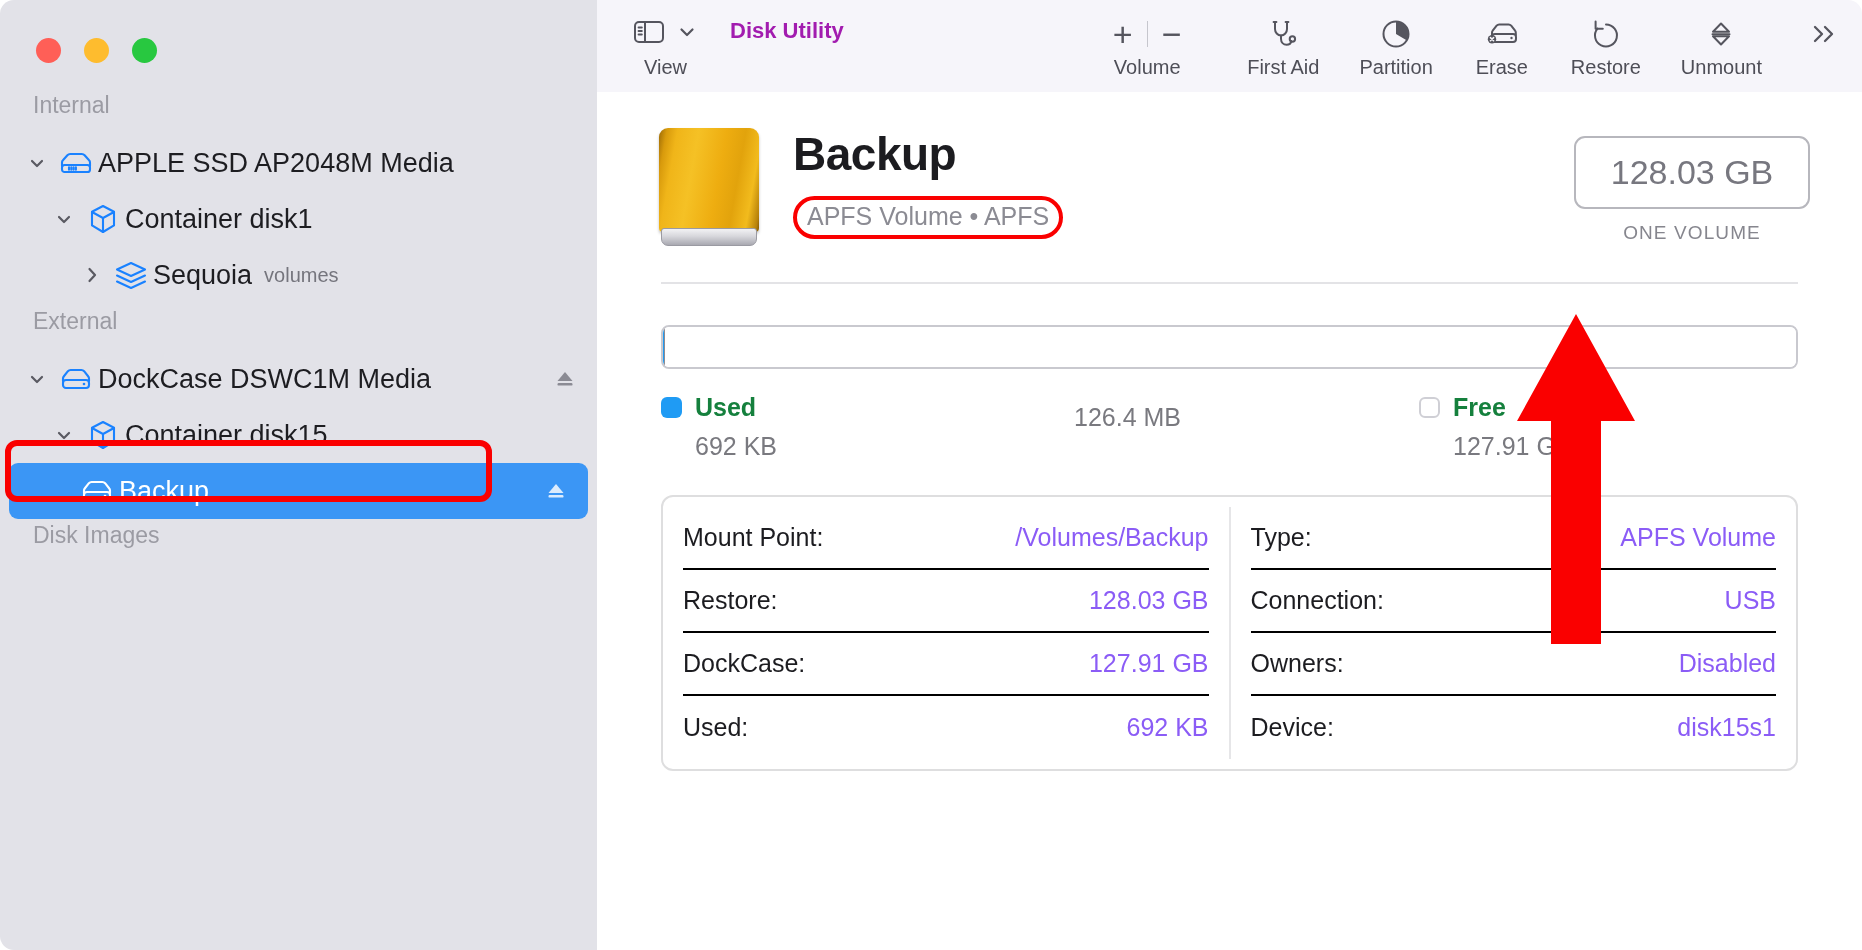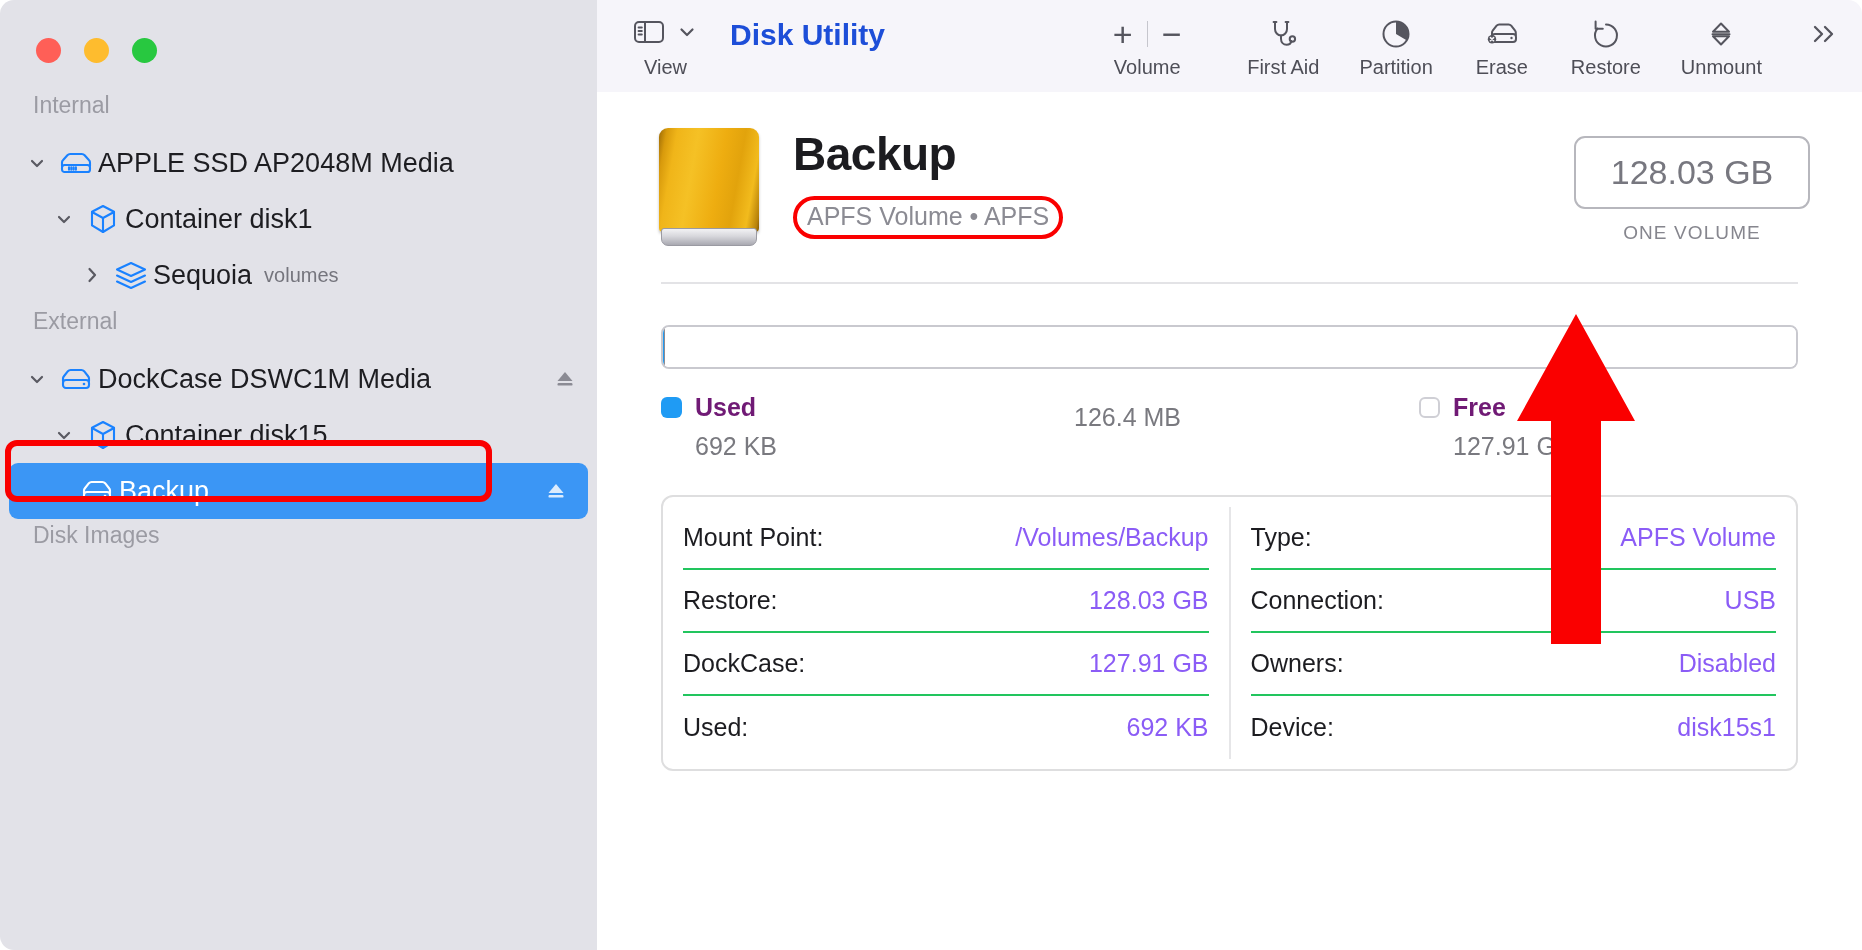--- a/index.html
+++ b/index.html
@@ -119,23 +119,23 @@
     min-width: 58px;
   }
   .tb-icon { height: 40px; display: flex; align-items: center; justify-content: center; }
   .tb-label { font-size: 20px; color: #4e4e57; margin-top: 2px; }
   .view-group {
     display: flex; flex-direction: column; align-items: center;
     margin-left: 36px;
   }
   .view-row { display: flex; align-items: center; gap: 11px; height: 40px; }
   .app-title {
-    font-size: 30px;
+    font-size: 22px;
     font-weight: 700;
-    color: #1d4ed8;
+    color: #a21caf;
     margin-left: 32px;
     margin-top: 4px;
     white-space: nowrap;
   }
   .tb-right {
     margin-left: auto;
     display: flex;
     align-items: flex-start;
     gap: 0;
     padding-right: 16px;
@@ -246,39 +246,39 @@
   .usage-seg { height: 100%; }
 
   .legend {
     display: flex;
     margin: 24px 20px 0 20px;
   }
   .legend-item { flex: 1; }
   .legend-top { display: flex; align-items: center; gap: 13px; }
   .chip { width: 21px; height: 21px; border-radius: 6px; }
   .chip.outline { background: #ffffff; border: 2px solid #cfcfd5; }
-  .legend-name { font-size: 25px; font-weight: 700; color: #701a75; }
+  .legend-name { font-size: 25px; font-weight: 700; color: #15803d; }
   .legend-val { font-size: 25px; color: #79797f; margin-top: 10px; margin-left: 34px; }
 
   .info-panel {
     margin: 34px 20px 0 20px;
     border: 2px solid #dededf;
     border-radius: 12px;
     display: flex;
     padding: 10px 0;
     background: #fff;
   }
   .info-col { flex: 1; padding: 0 20px; }
   .info-col.left  { border-right: 2px solid #e6e6e8; }
   .info-row {
     display: flex;
     align-items: center;
     justify-content: space-between;
     height: 63px;
-    border-bottom: 2px solid #22c55e;
+    border-bottom: 2px solid #000000;
     font-size: 25px;
   }
   .info-row:last-child { border-bottom: none; }
   .info-key { color: #1c1c20; }
   .info-val { color: #8b5cf6; }
 
   
   .arrow {
     position: absolute;
     left: 920px;

